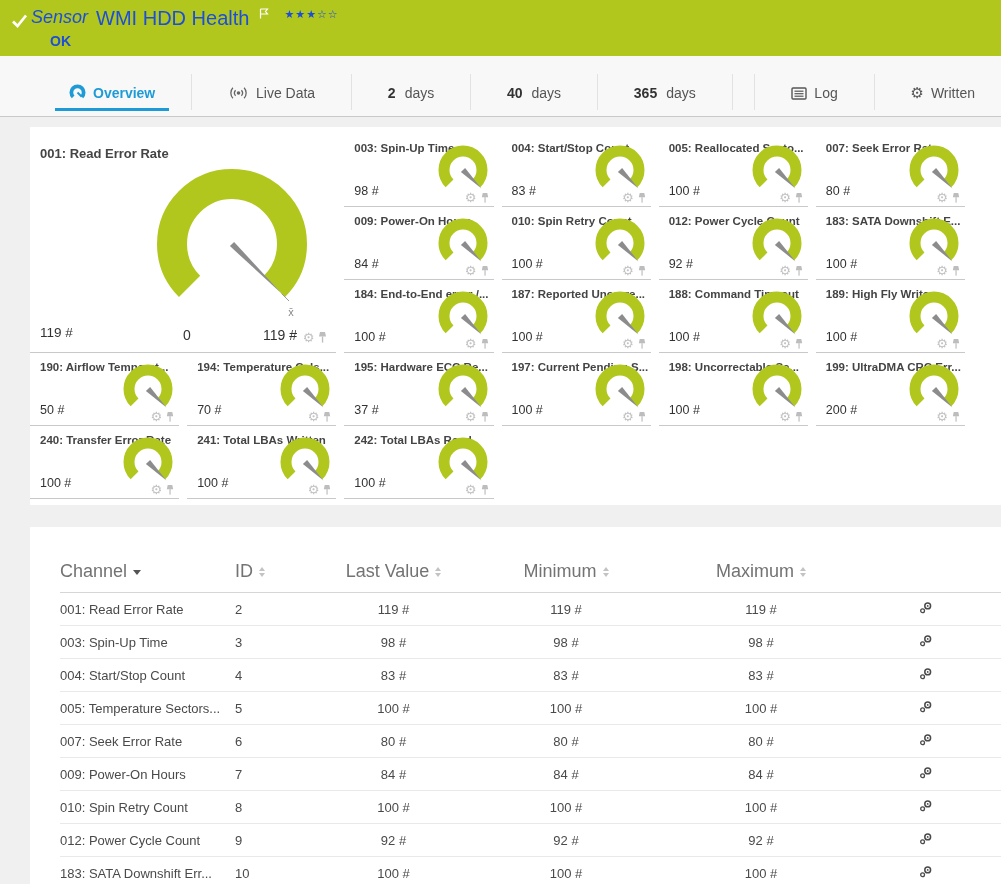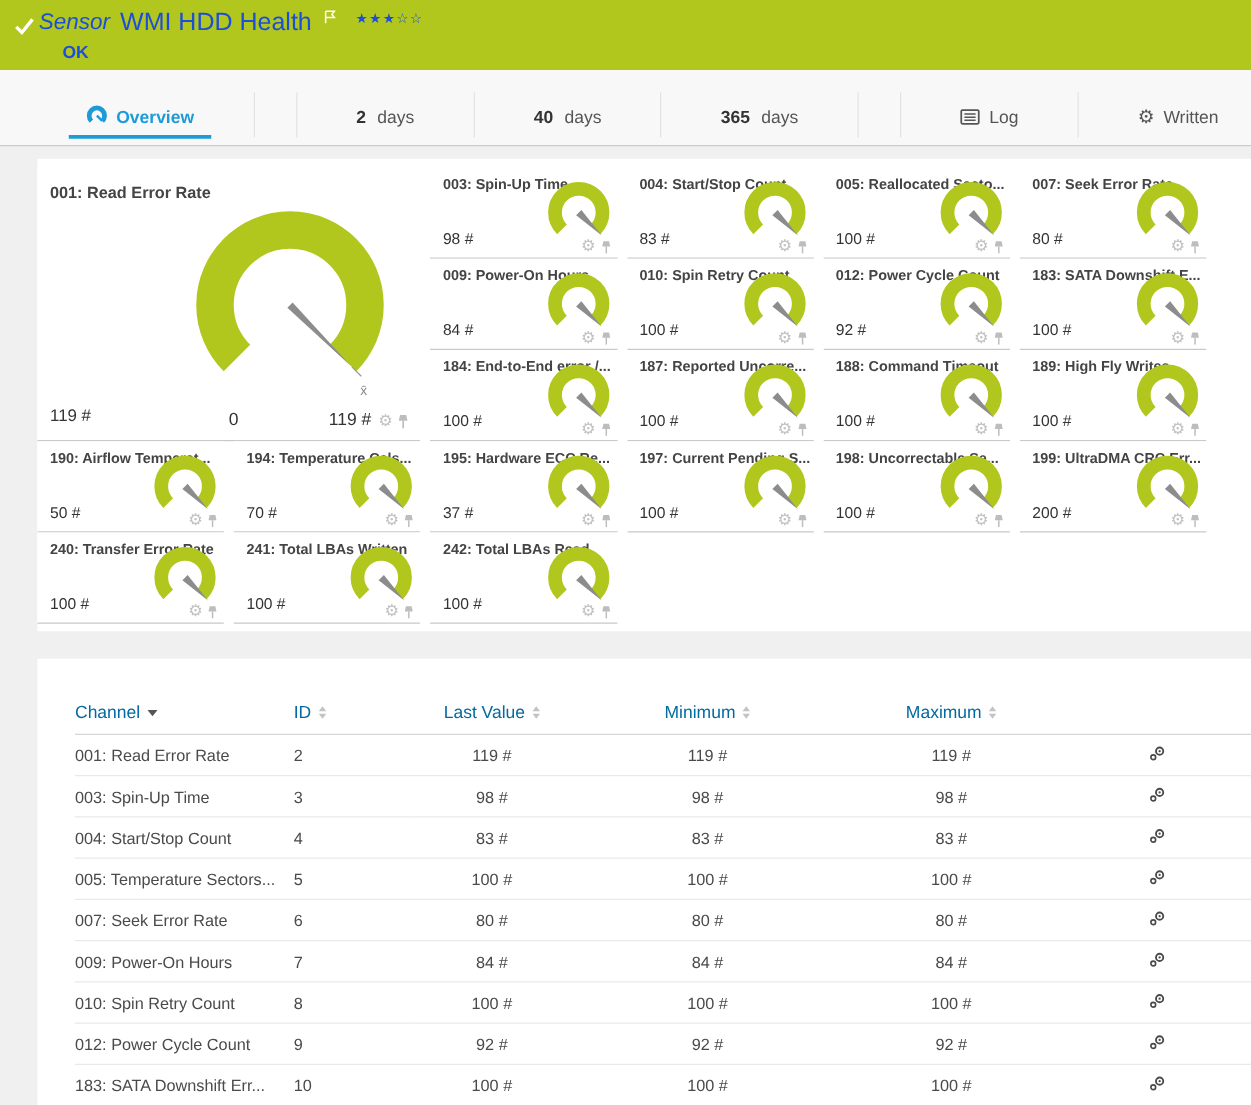--- a/index.html
+++ b/index.html
@@ -50,21 +50,21 @@
 
   .tile-big { grid-column:1 / 3; grid-row:1 / 4; height:auto; }
   .tile-big .tile-title { font-size:13px; top:12px; }
   .big-gauge { position:absolute; left:102px; top:20px; }
   .tile-big .tile-value { font-size:13.5px; bottom:12px; }
   .tile-big .tile-icons { right:8px; bottom:8px; }
 
   
   .table-panel { margin:22px 0 0 30px; background:#fff; padding:30px 13px 24px 30px; min-height:356px; }
   table.channels { width:945px; border-collapse:collapse; table-layout:fixed; font-size:13px; }
-  .channels th { text-align:left; font-weight:normal; color:#0369a1; padding:4px 8px 10px 0; font-size:14px; }
+  .channels th { text-align:left; font-weight:normal; color:#737373; padding:4px 8px 10px 0; font-size:18px; }
   .channels thead tr { border-bottom:1px solid #d6d6d6; }
   .channels tbody tr { border-bottom:1px solid #e9e9e9; }
   .channels td { padding:8px 8px 8px 0; color:#4a4a4a; white-space:nowrap; overflow:hidden; }
   .channels th.num, .channels td.num { text-align:center; }
   .channels td.icon-cell, .channels th.icon-cell { text-align:center; }
 
   .tri-down { display:inline-block; width:0; height:0; margin-left:6px;
               border-left:4px solid transparent; border-right:4px solid transparent;
               border-top:5px solid #555; vertical-align:middle; }
   .sort-both { display:inline-flex; flex-direction:column; gap:2px; margin-left:6px; vertical-align:middle; }
@@ -94,20 +94,28 @@
 
 <nav class="tab-bar">
   <div class="tab active">
     <svg width="17" height="17" viewBox="0 0 18 18">
       <path d="M4.4 13.6 A6.5 6.5 0 1 1 13.6 13.6" fill="none" stroke="#1e9bd7" stroke-width="4"></path>
       <line x1="9" y1="9" x2="13.5" y2="13.5" stroke="#1e9bd7" stroke-width="2"></line>
     </svg>
     <span>Overview</span>
   </div>
   <span class="tab-sep"></span>
+  <div class="tab">
+    <svg width="21" height="14" viewBox="0 0 21 14">
+      <circle cx="10.5" cy="7" r="1.8" fill="#666"></circle>
+      <path d="M7.6 4.2 a4.2 4.2 0 0 0 0 5.6 M4.9 1.8 a7.6 7.6 0 0 0 0 10.4" fill="none" stroke="#666" stroke-width="1.3"></path>
+      <path d="M13.4 4.2 a4.2 4.2 0 0 1 0 5.6 M16.1 1.8 a7.6 7.6 0 0 1 0 10.4" fill="none" stroke="#666" stroke-width="1.3"></path>
+    </svg>
+    <span>Live Data</span>
+  </div>
   <span class="tab-sep"></span>
   <div class="tab">
     <span class="num">2</span>
     <span>days</span>
   </div>
   <span class="tab-sep"></span>
   <div class="tab">
     <span class="num">40</span>
     <span>days</span>
   </div>

